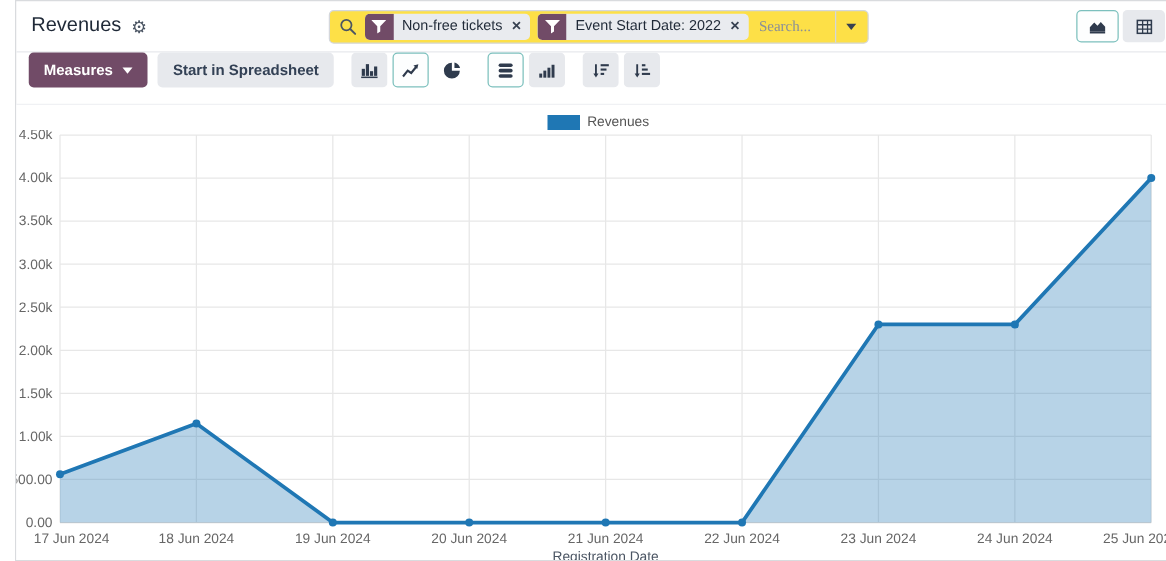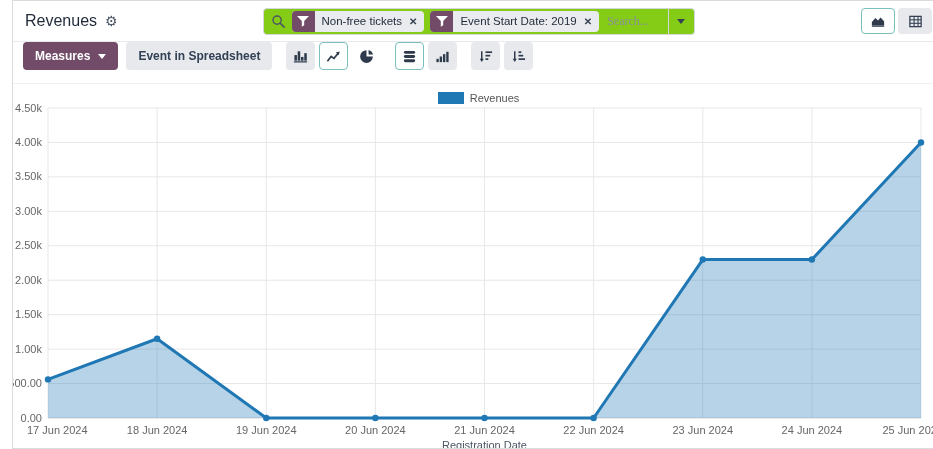--- a/index.html
+++ b/index.html
@@ -6,21 +6,21 @@
   body { font-family: "Liberation Sans", sans-serif; background: #fff; }
   .screen { width: 933px; height: 449px; border: 1px solid #d9dbde; background: #fff; position: relative; overflow: hidden; margin-left: 12px; }
 
   
   .header { height: 41px; border-bottom: 1px solid #e7e9ed; display: flex; align-items: center; padding: 0 12px; }
   .header-left { flex: 1; display: flex; align-items: center; gap: 8px; }
   .page-title { font-size: 16px; color: #1f2937; }
   .gear { color: #4b5563; font-size: 14px; cursor: pointer; line-height: 1; }
   .header-right { flex: 1; display: flex; justify-content: flex-end; }
 
-  .search-bar { width: 432px; height: 27px; border: 1px solid #d4d7dc; border-radius: 4px; display: flex; align-items: center; padding-left: 7px; background: #84cc16; }
+  .search-bar { width: 432px; height: 27px; border: 1px solid #d4d7dc; border-radius: 4px; display: flex; align-items: center; padding-left: 7px; background: #fde047; }
   .facet { display: inline-flex; align-items: center; background: #e9ebef; border-radius: 4px; height: 21px; margin-left: 6px; overflow: hidden; white-space: nowrap; }
   .facet-funnel { background: #714B67; width: 23px; height: 21px; display: flex; align-items: center; justify-content: center; flex: none; }
   .facet-label { padding: 0 7px; font-size: 11.5px; color: #1f2937; }
   .facet-x { padding: 0 7px 0 0; font-size: 10px; color: #374151; cursor: pointer; font-weight: bold; }
   .search-input { border: 0; outline: 0; flex: 1; font-size: 12px; padding: 0 8px; min-width: 40px; color: #374151; background: transparent; font-family: Liberation Serif, serif; }
   .search-input::placeholder { color: #8a8f98; }
   .search-caret { width: 26px; height: 100%; border-left: 1px solid #d4d7dc; display: flex; align-items: center; justify-content: center; cursor: pointer; }
   .caret-down { width: 0; height: 0; border-left: 4px solid transparent; border-right: 4px solid transparent; border-top: 5px solid #374151; }
   .caret-down.white { border-top-color: #fff; }
 
@@ -72,21 +72,21 @@
         <span class="facet-label">Non-free tickets</span>
         <span class="facet-x">✕</span>
       </span>
 
       <span class="facet">
         <span class="facet-funnel">
           <svg width="12" height="11" viewBox="0 0 12 11">
               <polygon points="0,0 12,0 7.2,5 7.2,9.2 4.8,10.8 4.8,5" fill="#fff"></polygon>
             </svg>
         </span>
-        <span class="facet-label">Event Start Date: 2019</span>
+        <span class="facet-label">Event Start Date: 2022</span>
         <span class="facet-x">✕</span>
       </span>
 
       <input class="search-input" placeholder="Search..." style="">
 
       <span class="search-caret">
         <span class="caret-down"></span>
       </span>
     </div>
 
@@ -109,21 +109,21 @@
         </span>
       </div>
     </div>
   </div>
 
   <div class="toolbar">
     <button class="btn-measures">
       <span>Measures</span>
       <span class="caret-down white"></span>
     </button>
-    <button class="btn-insert">Event in Spreadsheet</button>
+    <button class="btn-insert">Start in Spreadsheet</button>
 
     <span class="icon-group">
       <span class="icon-btn">
         <svg width="15" height="16" viewBox="0 0 16 16">
             <rect x="1.5" y="7" width="2.7" height="6" fill="currentColor"></rect>
             <rect x="5" y="3" width="2.7" height="10" fill="currentColor"></rect>
             <rect x="8.5" y="9" width="2.7" height="4" fill="currentColor"></rect>
             <rect x="12" y="5" width="2.7" height="8" fill="currentColor"></rect>
             <rect x="1" y="13.6" width="14" height="1.3" fill="currentColor"></rect>
           </svg>

